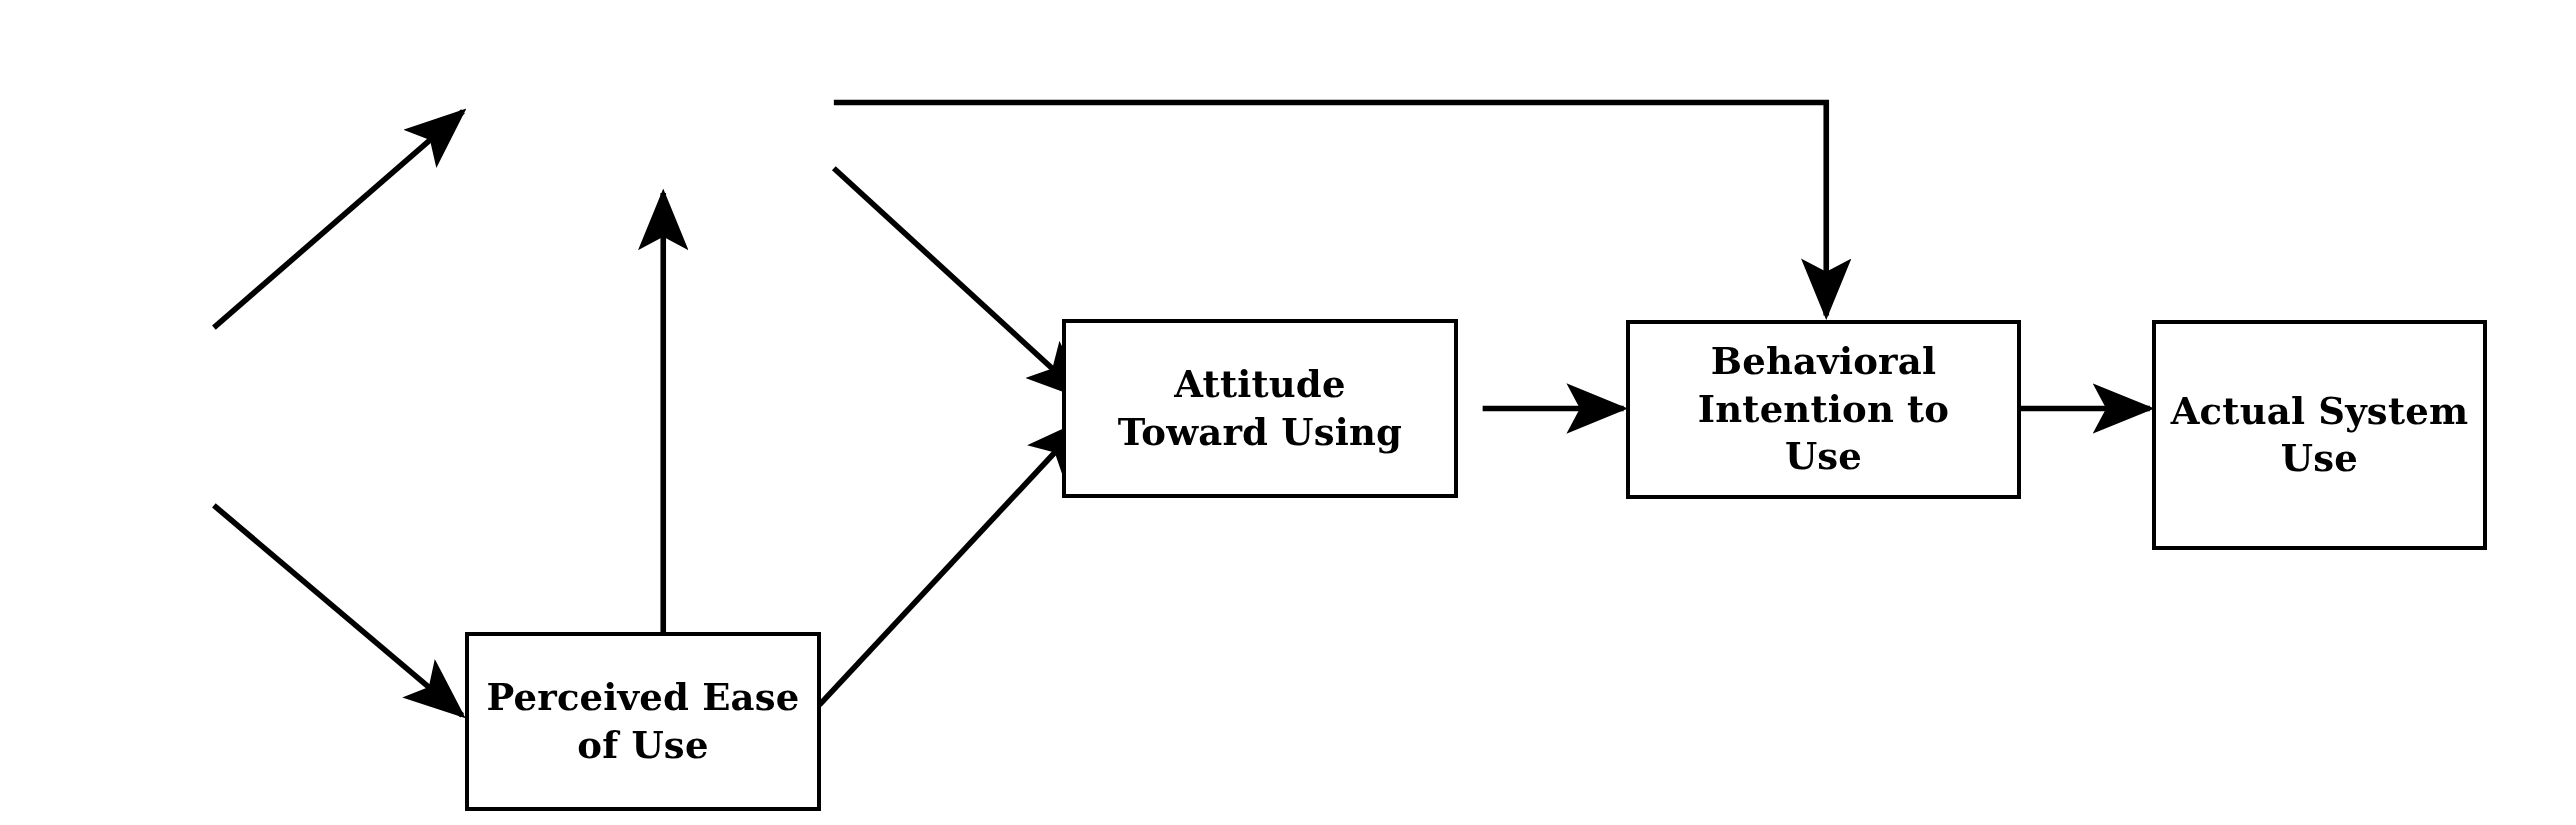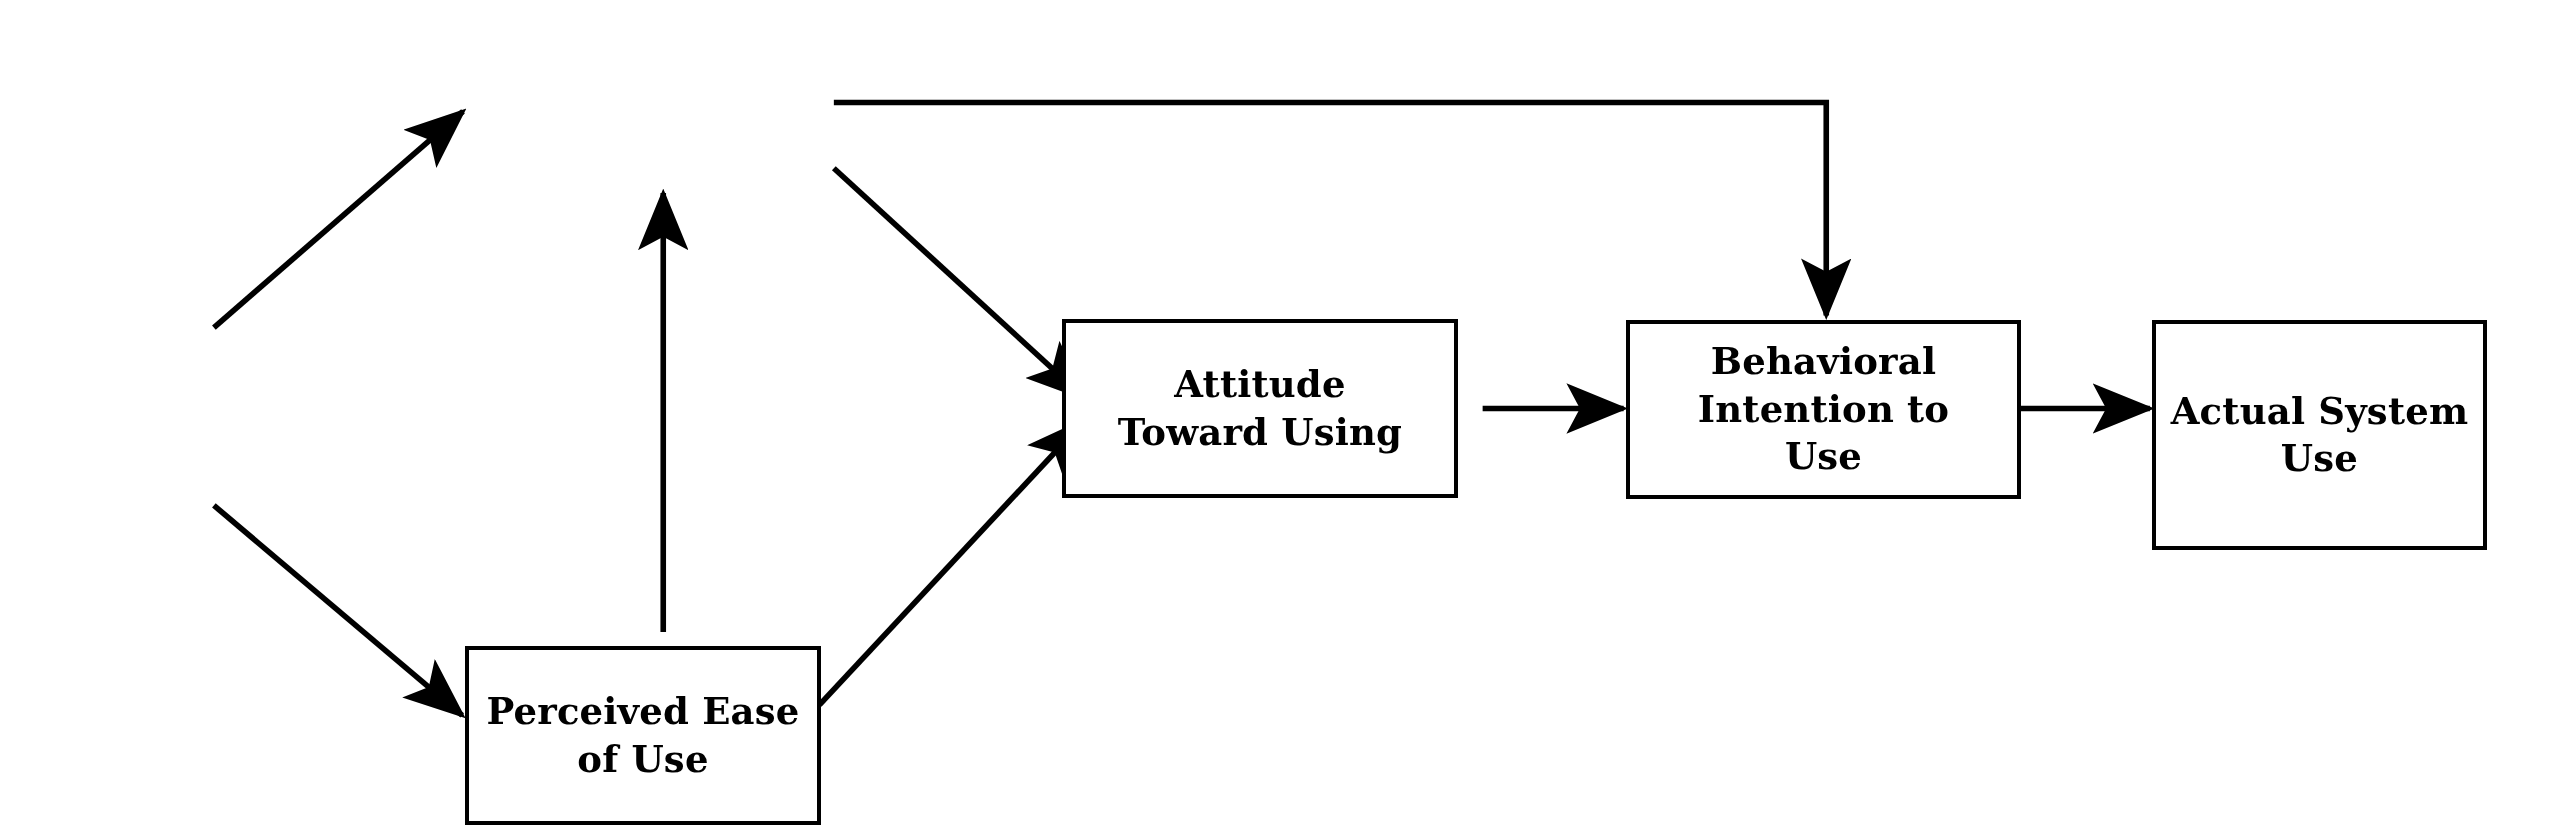--- a/index.html
+++ b/index.html
@@ -39,21 +39,21 @@
     letter-spacing: 0.2px;
   }
   .node .label {
     display: block;
     padding: 0 8px;
     white-space: pre-line;
   }
   
   #node-external-variables { left: 12px;   top: 328px; width: 384px; height: 178px; font-size: 37px; }
   #node-perceived-usefulness { left: 465px; top: 11.2px;  width: 368px; height: 179px; font-size: 37px; }
-  #node-perceived-ease-of-use { left: 465px; top: 632px; width: 356px; height: 179px; font-size: 37px; margin-top: 14px; }
+  #node-perceived-ease-of-use { left: 465px; top: 632px; width: 356px; height: 179px; font-size: 37px; }
   #node-attitude-toward-using { left: 1062px; top: 319px; width: 396px; height: 179px; font-size: 37px; }
   #node-behavioral-intention-to-use { left: 1626px; top: 320px; width: 395px; height: 179px; font-size: 37px; }
   #node-actual-system-use { left: 2152px; top: 320px; width: 335px; height: 230px; font-size: 37px; }
 </style>
 </head>
 <body>
 
 <div id="canvas">
 
   <svg id="edges" viewBox="0 0 3216 1030" width="2576" height="825" xmlns="http://www.w3.org/2000/svg">

